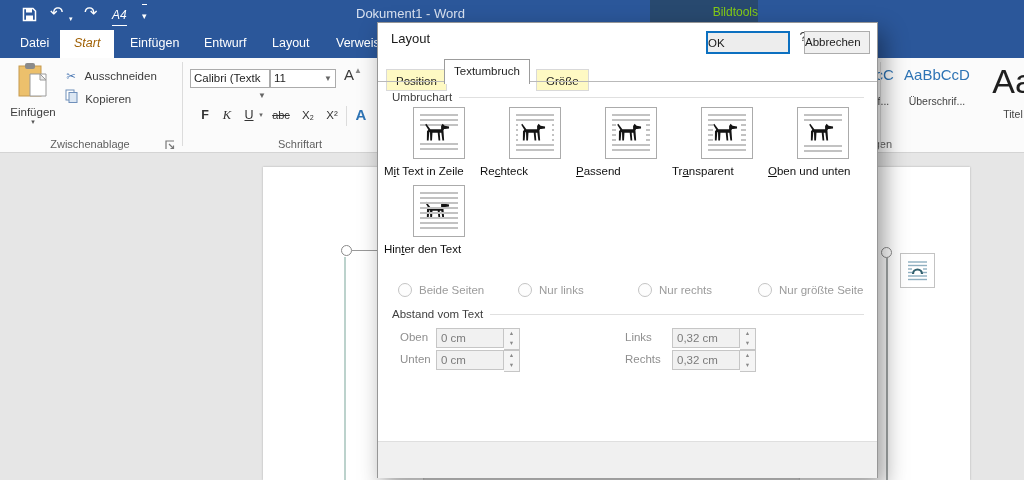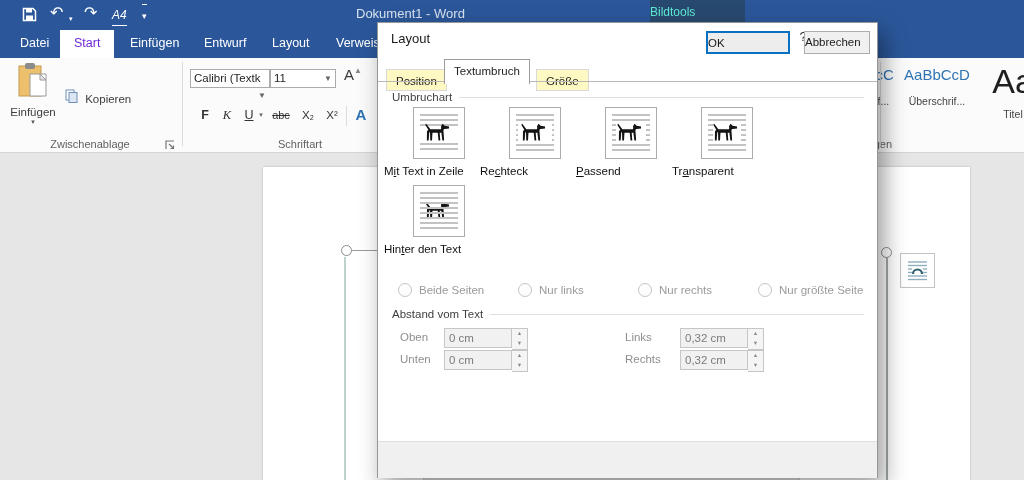--- a/index.html
+++ b/index.html
@@ -6,25 +6,25 @@
   #stage{position:relative;width:1024px;height:480px;overflow:hidden;
     font-family:"Liberation Sans","DejaVu Sans",sans-serif;background:#e6e6e6;
     -webkit-font-smoothing:antialiased;}
   .abs{position:absolute;}
 
   
   #titlebar{left:0;top:0;width:1024px;height:30px;background:#2b579a;color:#fff;}
   #tabrow{left:0;top:30px;width:1024px;height:28px;background:#2b579a;}
   .qat-icon{color:#fff;font-size:14px;line-height:20px;}
   #win-title{left:356px;top:6px;font-size:13px;color:#d9e2f1;}
-  #context-tab{left:650px;top:0;width:95px;height:26px;background:#28496f;color:#5eead4;
-    font-size:12px;text-align:left;line-height:24px;}
+  #context-tab{left:650px;top:0;width:108px;height:26px;background:#28496f;color:#84cc16;
+    font-size:12px;text-align:right;line-height:24px;}
   .rtab{position:absolute;top:0;height:28px;line-height:27px;font-size:12.5px;color:#fff;
     padding:0 14px;}
-  .rtab.active{background:#fff;color:#6d28d9;}
+  .rtab.active{background:#fff;color:#a16207;font-style:italic;}
 
   
   #ribbon{left:0;top:58px;width:1024px;height:94px;background:#fbfbfb;border-bottom:1px solid #d4d4d4;}
   .vsep{position:absolute;top:4px;height:84px;width:1px;background:#dcdcdc;}
   .grouplabel{position:absolute;top:80px;font-size:11px;color:#5f5f5f;text-align:center;}
   #paste-btn{left:4px;top:4px;width:58px;height:86px;text-align:center;}
   #paste-btn .lbl{font-size:11.5px;color:#3d3d3d;margin-top:2px;}
   .smallbtn{position:absolute;left:62px;height:21px;font-size:11.5px;color:#3d3d3d;
     white-space:nowrap;line-height:21px;}
   .smallbtn .ic{display:inline-block;width:18px;text-align:center;margin-right:2px;vertical-align:middle;}
@@ -81,21 +81,21 @@
   .wo-label{margin-top:6px;font-size:11.5px;color:#111;white-space:nowrap;}
   .accel{text-decoration:underline;}
 
   
   .radio-opt{position:absolute;display:flex;align-items:center;color:#9b9b9b;font-size:11.5px;}
   .radio-circ{width:12px;height:12px;border:1px solid #c4c4c4;border-radius:50%;background:#fdfdfd;
     margin-right:7px;}
 
   
   .fld-label{position:absolute;color:#8f8f8f;font-size:11.5px;}
-  .spinfld{position:absolute;display:flex;margin-left:8px;}
+  .spinfld{position:absolute;display:flex;}
   .spin-val{width:58px;height:18px;border:1px solid #c6c6c6;background:#f1f1f1;color:#7b7b7b;
     font-size:11.5px;line-height:18px;padding:0 4px;}
   .spin-btns{width:15px;height:20px;border:1px solid #c6c6c6;border-left:none;background:#f5f5f5;
     display:flex;flex-direction:column;}
   .spin-btns span{flex:1;font-size:5.5px;color:#8a8a8a;text-align:center;line-height:9px;}
 
   #dlg-footer{left:0;top:418px;width:499px;height:36px;background:#f0f0f0;border-top:1px solid #dfdfdf;}
   .dlg-btn{position:absolute;top:8px;height:23px;background:#f0f0f0;border:1px solid #acacac;
     font-size:11.5px;color:#1a1a1a;text-align:left;line-height:21px;box-sizing:border-box;}
   #ok-btn{left:328px;width:84px;border:2px solid #0c70c0;background:#ededed;}
@@ -134,20 +134,24 @@
 
     <div class="abs" id="paste-btn">
       <svg width="34" height="38" viewBox="0 0 34 38">
         <rect x="3" y="4" width="22" height="30" fill="#ecc06c" stroke="#c69a4e"></rect>
         <rect x="9" y="1" width="10" height="6" rx="2" fill="#8b8b8b"></rect>
         <path d="M14 12 H30 V34 H14 Z" fill="#fff" stroke="#9a9a9a"></path>
         <path d="M24 12 L30 18 H24 Z" fill="#e8e8e8" stroke="#9a9a9a"></path>
       </svg>
       <div class="lbl">Einfügen</div>
       <div style="font-size:7px;color:#555">▾</div>
+    </div>
+    <div class="smallbtn" style="top:8px">
+      <span class="ic" style="color:#4e7ab5">✂</span>
+      <span>Ausschneiden</span>
     </div>
     <div class="smallbtn" style="top:31px">
       <span class="ic">
         <svg width="13" height="14" viewBox="0 0 13 14">
           <rect x="1" y="1" width="8" height="10" fill="#fff" stroke="#6f8fba"></rect>
           <rect x="4" y="3.5" width="8" height="10" fill="#dce7f3" stroke="#6f8fba"></rect>
         </svg>
       </span>
       <span>Kopieren</span>
     </div>
@@ -271,20 +275,30 @@
     <div class="wrap-opt" style="left:294px;top:84px">
       <div class="wo-box">
         <div class="wo-lines-full lines"></div>
         <span class="dogbg" style="padding:0"><svg width="28" height="20" viewBox="0 0 24 17">
               <path fill="#141414" d="M1.1.5 L4.6 5.3 L13.8 5.3 L13.8 2.4 L15.1.6 L16.8 2.3 L20.6 3 L20.6 4.6 L17.2 5 L16.4 5 L15.8 6.2 L16.4 15 L14.9 15 L14 8.3 L12.6 8.3 L13.1 15 L11.6 15 L10.9 8.3 L6.4 8.3 L6 15 L4.5 15 L4.3 8.1 L3.7 7.6 L3.1 15 L1.6 15 L1.7 6.9 L2.8 5.8 L.2 1.5 Z"></path>
             </svg></span>
       </div>
       <div class="wo-label"><span>Tr</span><span class="accel">a</span><span>nsparent</span></div>
     </div>
 
+    <div class="wrap-opt" style="left:390px;top:84px">
+      <div class="wo-box">
+        <div class="wo-lines-top lines" style="height:10px"></div>
+          <div class="wo-lines-bot lines" style="height:7px"></div>
+        <svg class="dog" width="28" height="20" viewBox="0 0 24 17">
+            <path fill="#141414" d="M1.1.5 L4.6 5.3 L13.8 5.3 L13.8 2.4 L15.1.6 L16.8 2.3 L20.6 3 L20.6 4.6 L17.2 5 L16.4 5 L15.8 6.2 L16.4 15 L14.9 15 L14 8.3 L12.6 8.3 L13.1 15 L11.6 15 L10.9 8.3 L6.4 8.3 L6 15 L4.5 15 L4.3 8.1 L3.7 7.6 L3.1 15 L1.6 15 L1.7 6.9 L2.8 5.8 L.2 1.5 Z"></path>
+          </svg>
+      </div>
+      <div class="wo-label"><span></span><span class="accel">O</span><span>ben und unten</span></div>
+    </div>
 
     <div class="wrap-opt" style="left:6px;top:162px">
       <div class="wo-box">
         <svg class="dog" width="28" height="20" viewBox="0 0 24 17">
             <path fill="#141414" d="M1.1.5 L4.6 5.3 L13.8 5.3 L13.8 2.4 L15.1.6 L16.8 2.3 L20.6 3 L20.6 4.6 L17.2 5 L16.4 5 L15.8 6.2 L16.4 15 L14.9 15 L14 8.3 L12.6 8.3 L13.1 15 L11.6 15 L10.9 8.3 L6.4 8.3 L6 15 L4.5 15 L4.3 8.1 L3.7 7.6 L3.1 15 L1.6 15 L1.7 6.9 L2.8 5.8 L.2 1.5 Z"></path>
           </svg>
         <div class="wo-lines-over lines"></div>
       </div>
       <div class="wo-label"><span>Hin</span><span class="accel">t</span><span>er den Text</span></div>
     </div>

